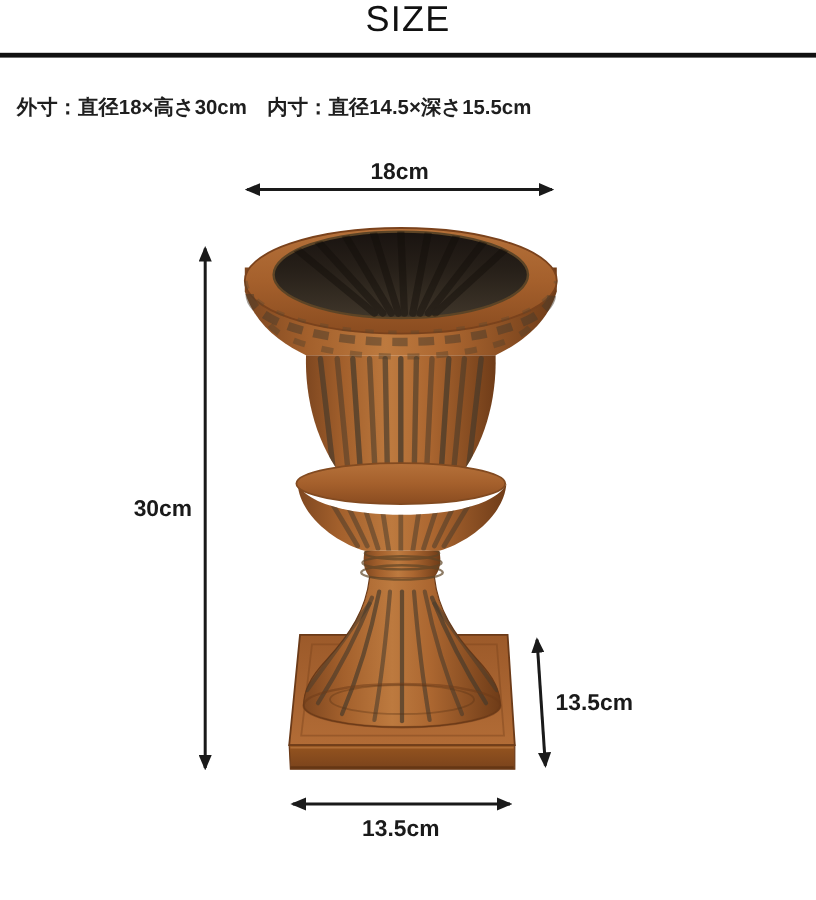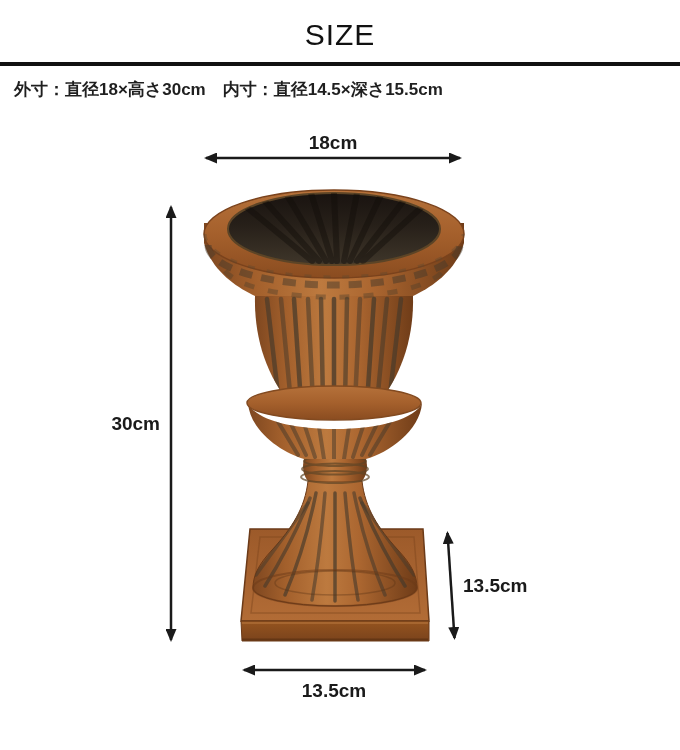--- a/index.html
+++ b/index.html
@@ -3,35 +3,35 @@
 <meta charset="utf-8">
 <style>
   html,body{margin:0;padding:0;background:#fff;}
   .page{
     position:relative;
     width:680px;height:750px;
     background:#ffffff;
     overflow:hidden;
     font-family:"Liberation Sans", sans-serif;
   }
-  .header{padding-top:18px;}
+  .header{}
   .header-title{
     text-align:center;
     font-size:30px;line-height:34px;
     letter-spacing:1px;
     color:#111;
     font-weight:500;
   }
   .divider{
     margin-top:10px;
     height:4px;background:#111;
     width:100%;
   }
   .specs{
-    margin-top:10px;
+    margin-top:28px;
     padding:0 14px;
     color:#1f1f1f;
     font-size:17px;line-height:27px;
     font-weight:bold;
     white-space:nowrap;
   }
   .diagram{
     position:relative;
     width:626px;height:608px;
   }

